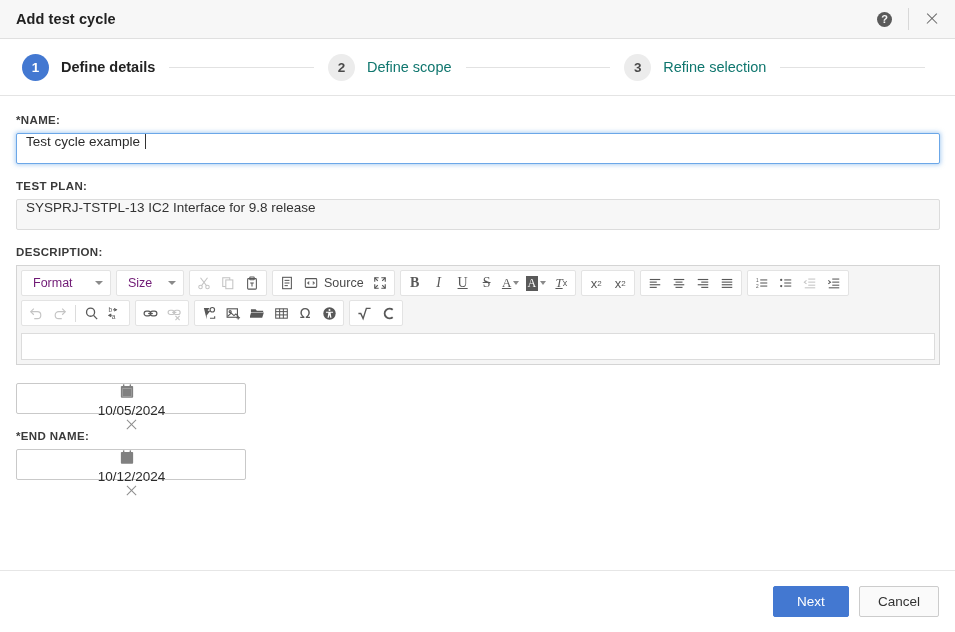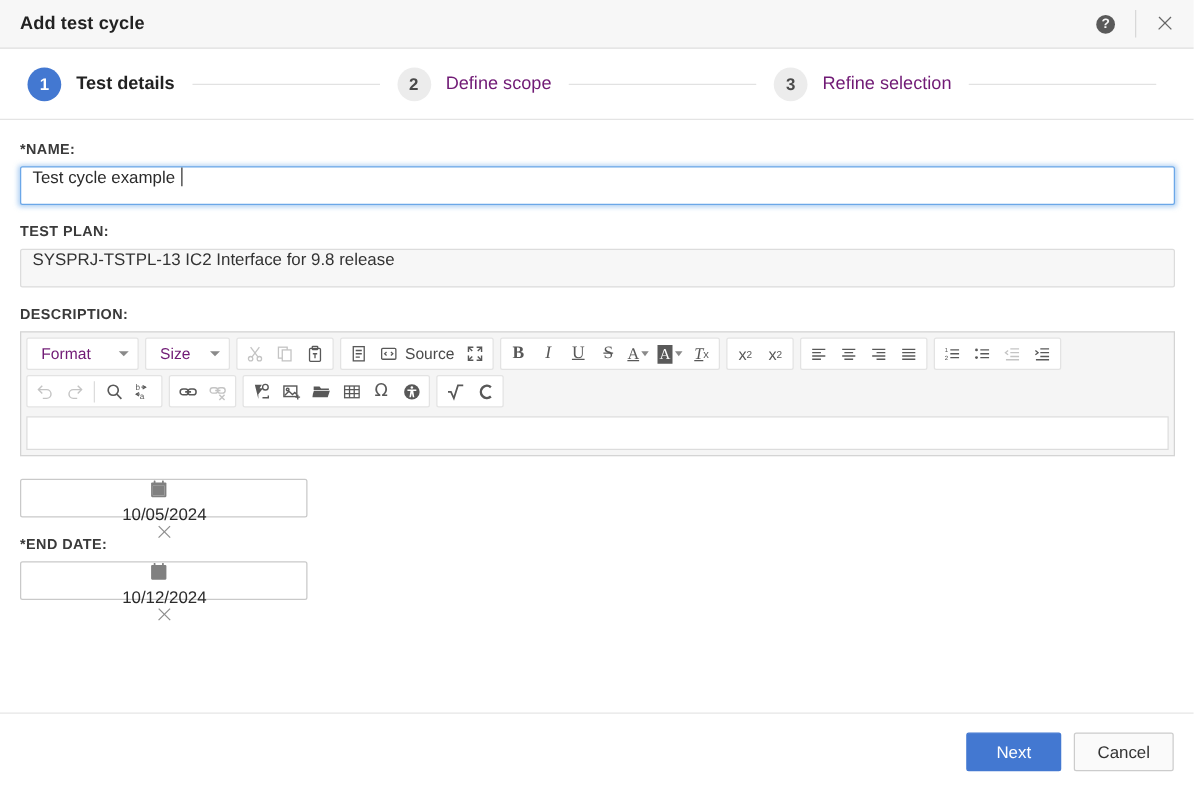--- a/index.html
+++ b/index.html
@@ -81,21 +81,21 @@
     font-size: 13.5px; font-weight: bold;
     flex: none;
   }
   .step.active .step-circle { background: #4378d1; color: #ffffff; }
   .step.inactive .step-circle { background: #ececec; color: #4a4a4a; }
   .step-label {
     margin-left: 12px;
     font-size: 14.5px;
   }
   .step.active .step-label { color: #222222; font-weight: bold; }
-  .step.inactive .step-label { color: #701a75; font-weight: normal; }
+  .step.inactive .step-label { color: #0f766e; font-weight: normal; }
 
   
   .body {
     flex: 1 1 auto;
     padding: 18px 16px 0 16px;
     overflow: hidden;
   }
   .field-label {
     font-size: 11.5px;
     font-weight: bold;
@@ -256,21 +256,21 @@
     <div class="titlebar-actions">
       <div class="help-icon">?</div>
       <div class="tb-divider"></div>
       <div class="close-icon"></div>
     </div>
   </div>
 
   <div class="stepper">
     <div class="step active">
       <div class="step-circle">1</div>
-      <div class="step-label">Test details</div>
+      <div class="step-label">Define details</div>
     </div>
     <div class="step-line"></div>
     <div class="step inactive">
       <div class="step-circle">2</div>
       <div class="step-label">Define scope</div>
     </div>
     <div class="step-line"></div>
     <div class="step inactive">
       <div class="step-circle">3</div>
       <div class="step-label">Refine selection</div>
@@ -602,21 +602,21 @@
             <rect x="3.4" y="0.3" width="1.6" height="3.4" rx="0.5"></rect>
             <rect x="11" y="0.3" width="1.6" height="3.4" rx="0.5"></rect>
           </svg>
         </span>
         <span class="date-value">10/05/2024</span>
         <span class="date-clear"></span>
       </div>
     </div>
 
     <div class="field-block">
-      <div class="field-label">*END DATE:</div>
+      <div class="field-label">*END NAME:</div>
       <div class="date-input">
         <span class="cal-icon">
           <svg width="14" height="15" viewBox="0 0 16 17" fill="#808080">
             <rect x="1" y="2.2" width="14" height="13.4" rx="1"></rect>
             <rect x="3.4" y="0.3" width="1.6" height="3.4" rx="0.5"></rect>
             <rect x="11" y="0.3" width="1.6" height="3.4" rx="0.5"></rect>
           </svg>
         </span>
         <span class="date-value">10/12/2024</span>
         <span class="date-clear"></span>

